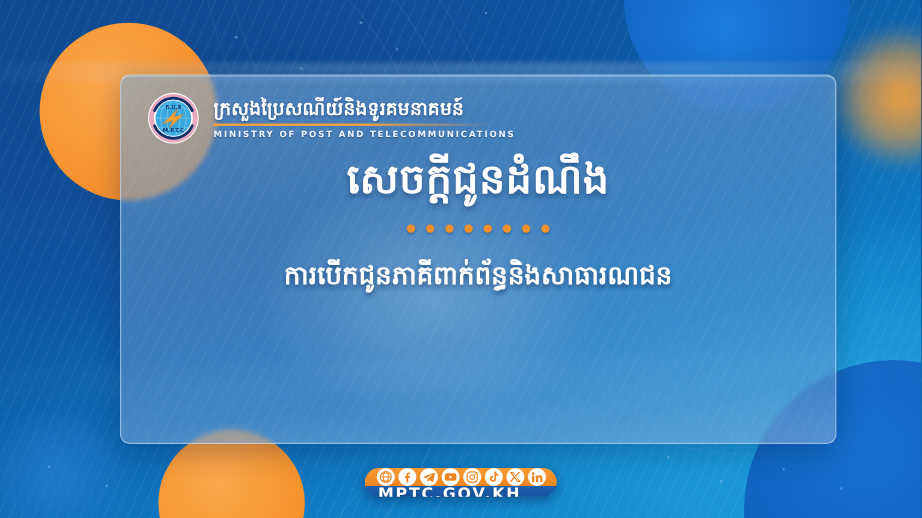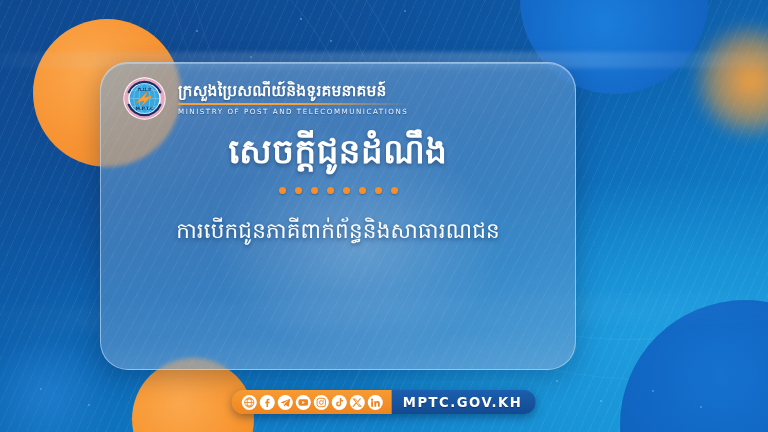--- a/index.html
+++ b/index.html
@@ -94,22 +94,22 @@
     background:radial-gradient(circle at 45% 62%, #1b7ddb 0%, #1366c4 60%, #105cb4 100%);
   }
 
   
   .speck { position:absolute; border-radius:50%; background:rgba(190,225,255,0.85); pointer-events:none; }
 
   
   #card {
     position:absolute;
     left:100px; top:62px;
-    width:476px; height:308px;
-    border-radius:28px;
+    width:597px; height:308px;
+    border-radius:8px;
     background:linear-gradient(168deg, rgba(120,166,212,0.62) 0%, rgba(96,150,203,0.58) 35%, rgba(86,143,200,0.56) 70%, rgba(104,156,206,0.58) 100%);
     border:1px solid rgba(214,234,252,0.55);
     box-shadow:0 6px 26px rgba(3,26,60,0.28), inset 0 1px 0 rgba(255,255,255,0.32);
     backdrop-filter:blur(2px);
     overflow:hidden;
   }
   .card-tex {
     position:absolute; inset:0;
     background:repeating-linear-gradient(
       118deg,
@@ -141,68 +141,70 @@
     letter-spacing:.2px; line-height:1.16;
     text-shadow:0 1px 2px rgba(10,40,80,0.55);
     white-space:nowrap;
   }
   .hdr-rule {
     height:2px; width:232px; margin:1.5px 0 1.5px 0;
     background:linear-gradient(90deg,#f6a13c 0%, #f6a13c 52%, rgba(246,161,60,0) 100%);
     border-radius:2px;
   }
   .hdr-en {
-    font-size:7.1px; font-weight:400; color:#eef6ff;
+    font-size:7.1px; font-weight:700; color:#eef6ff;
     letter-spacing:1.55px; line-height:1.1;
     text-shadow:0 1px 1px rgba(10,40,80,0.5);
     white-space:nowrap;
   }
 
   
   .title {
     position:absolute; left:0; right:0; top:68px;
     text-align:center;
     font-size:34px; font-weight:700; color:#ffffff;
     letter-spacing:.6px; line-height:1.2;
     text-shadow:0 2px 5px rgba(8,36,76,0.55), 0 0 18px rgba(190,225,255,0.30);
+    font-family:Liberation Serif, serif;
   }
 
   
   .dots {
     position:absolute; left:0; right:0; top:124px;
     display:flex; justify-content:center; gap:9px;
   }
   .dots i {
     display:block; width:7px; height:7px; border-radius:50%;
     background:#f4902c;
     box-shadow:0 1px 2px rgba(8,36,76,0.35);
   }
 
   
   .body-txt {
     position:absolute; left:14px; right:14px; top:150px;
     text-align:center;
     color:#ffffff;
-    font-size:21.5px; font-weight:400;
+    font-size:21.5px; font-weight:700;
     line-height:1.68;
     letter-spacing:.2px;
     text-shadow:0 2px 4px rgba(8,36,76,0.55);
   }
   .body-txt div { white-space:nowrap; }
 
   
   #footer {
     position:absolute;
     left:50%; transform:translateX(-50%);
     top:390px;
     height:24px;
     display:flex; align-items:stretch;
     border-radius:13px;
     overflow:hidden;
     box-shadow:0 3px 10px rgba(3,24,58,0.42);
+    flex-direction:column;
   }
   .f-left {
     display:flex; align-items:center; gap:3px;
     padding:0 9px 0 10px;
     background:linear-gradient(180deg,#f79b33 0%, #f0851f 100%);
   }
   .f-right {
     display:flex; align-items:center;
     padding:0 14px 0 11px;
     background:linear-gradient(180deg,#1b5fae 0%, #134a91 100%);

